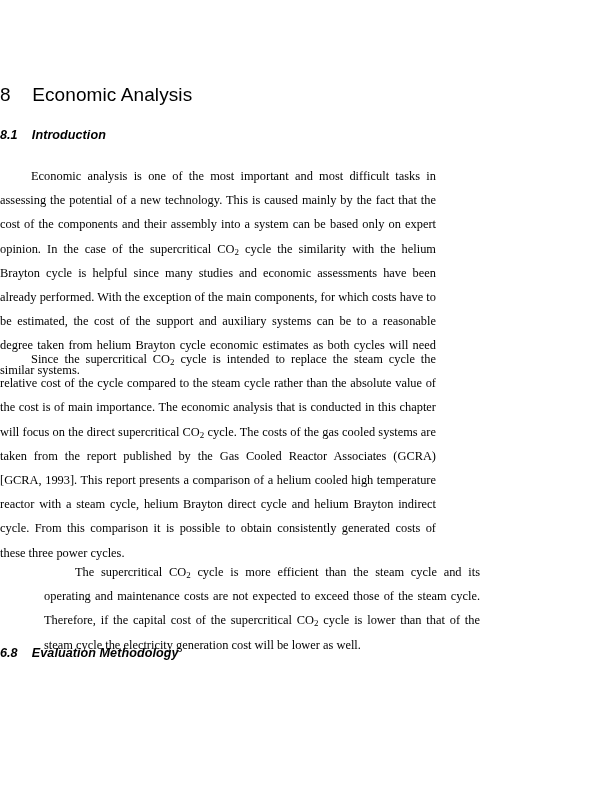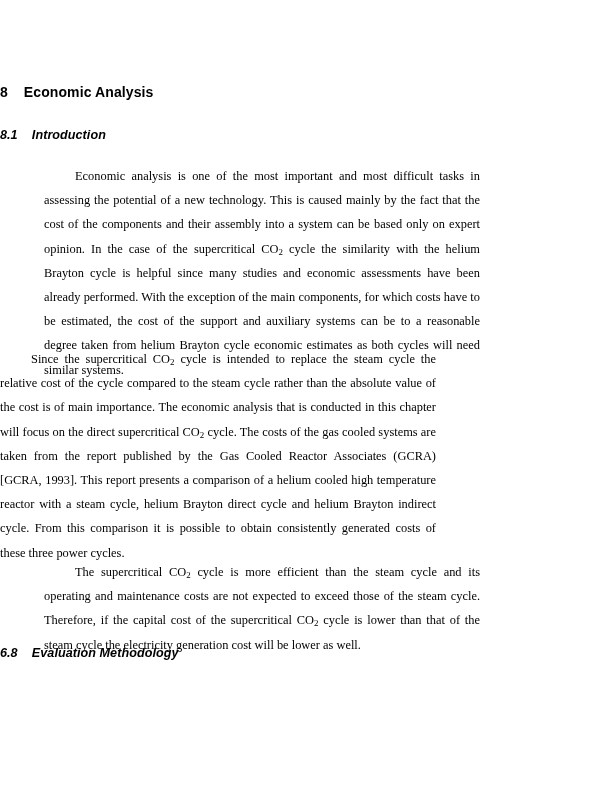--- a/index.html
+++ b/index.html
@@ -11,22 +11,22 @@
     position: relative;
     width: 612px;
     height: 792px;
     background: #ffffff;
     overflow: hidden;
     font-family: "Liberation Serif", "DejaVu Serif", serif;
     color: #000000;
   }
   h1.chapter-heading {
     font-family: "Liberation Sans", "DejaVu Sans", sans-serif;
-    font-weight: bold;
-    font-size: 14px;
+    font-weight: normal;
+    font-size: 19px;
     margin: 0;
     padding: 0;
     position: absolute;
     top: 84px;
     left: 0;
     white-space: pre;
     letter-spacing: 0.1px;
   }
   h2.section-heading {
     font-family: "Liberation Sans", "DejaVu Sans", sans-serif;
@@ -55,21 +55,21 @@
     margin: 0;
     padding: 0;
     font-size: 12.4px;
     line-height: 24.2px;
     text-align: justify;
     text-indent: 31px;
     text-justify: inter-word;
     -webkit-hyphens: none;
     hyphens: none;
   }
-  p.par1 { top: 164px; padding-left: 44px; }
+  p.par1 { top: 164px; }
   p.par2 { top: 347px; }
   p.par3 { top: 560px; padding-left: 44px; }
   p.par4 { top: 676px; }
 
   sub {
     font-size: 0.72em;
     vertical-align: -0.24em;
     line-height: 0;
   }
   .page-number {

